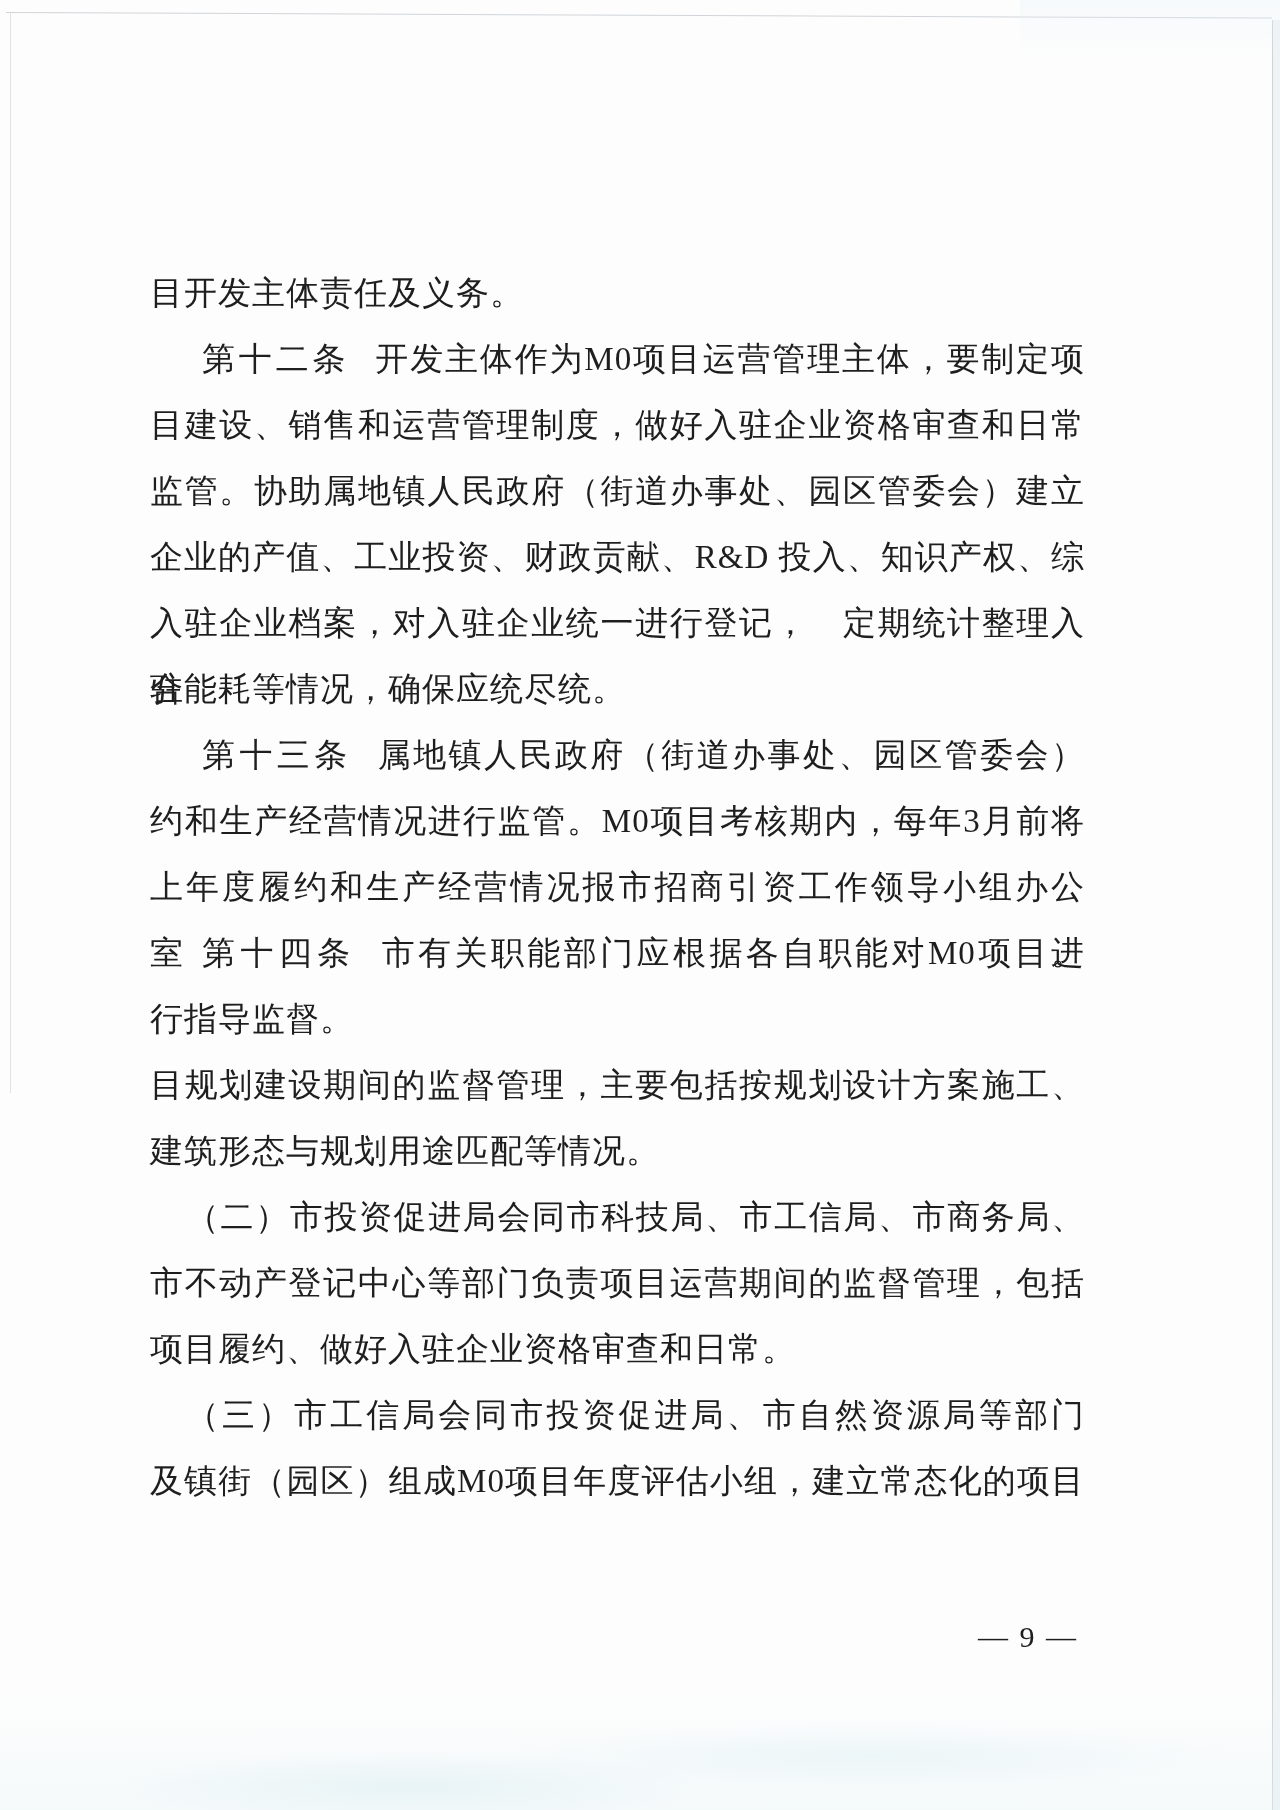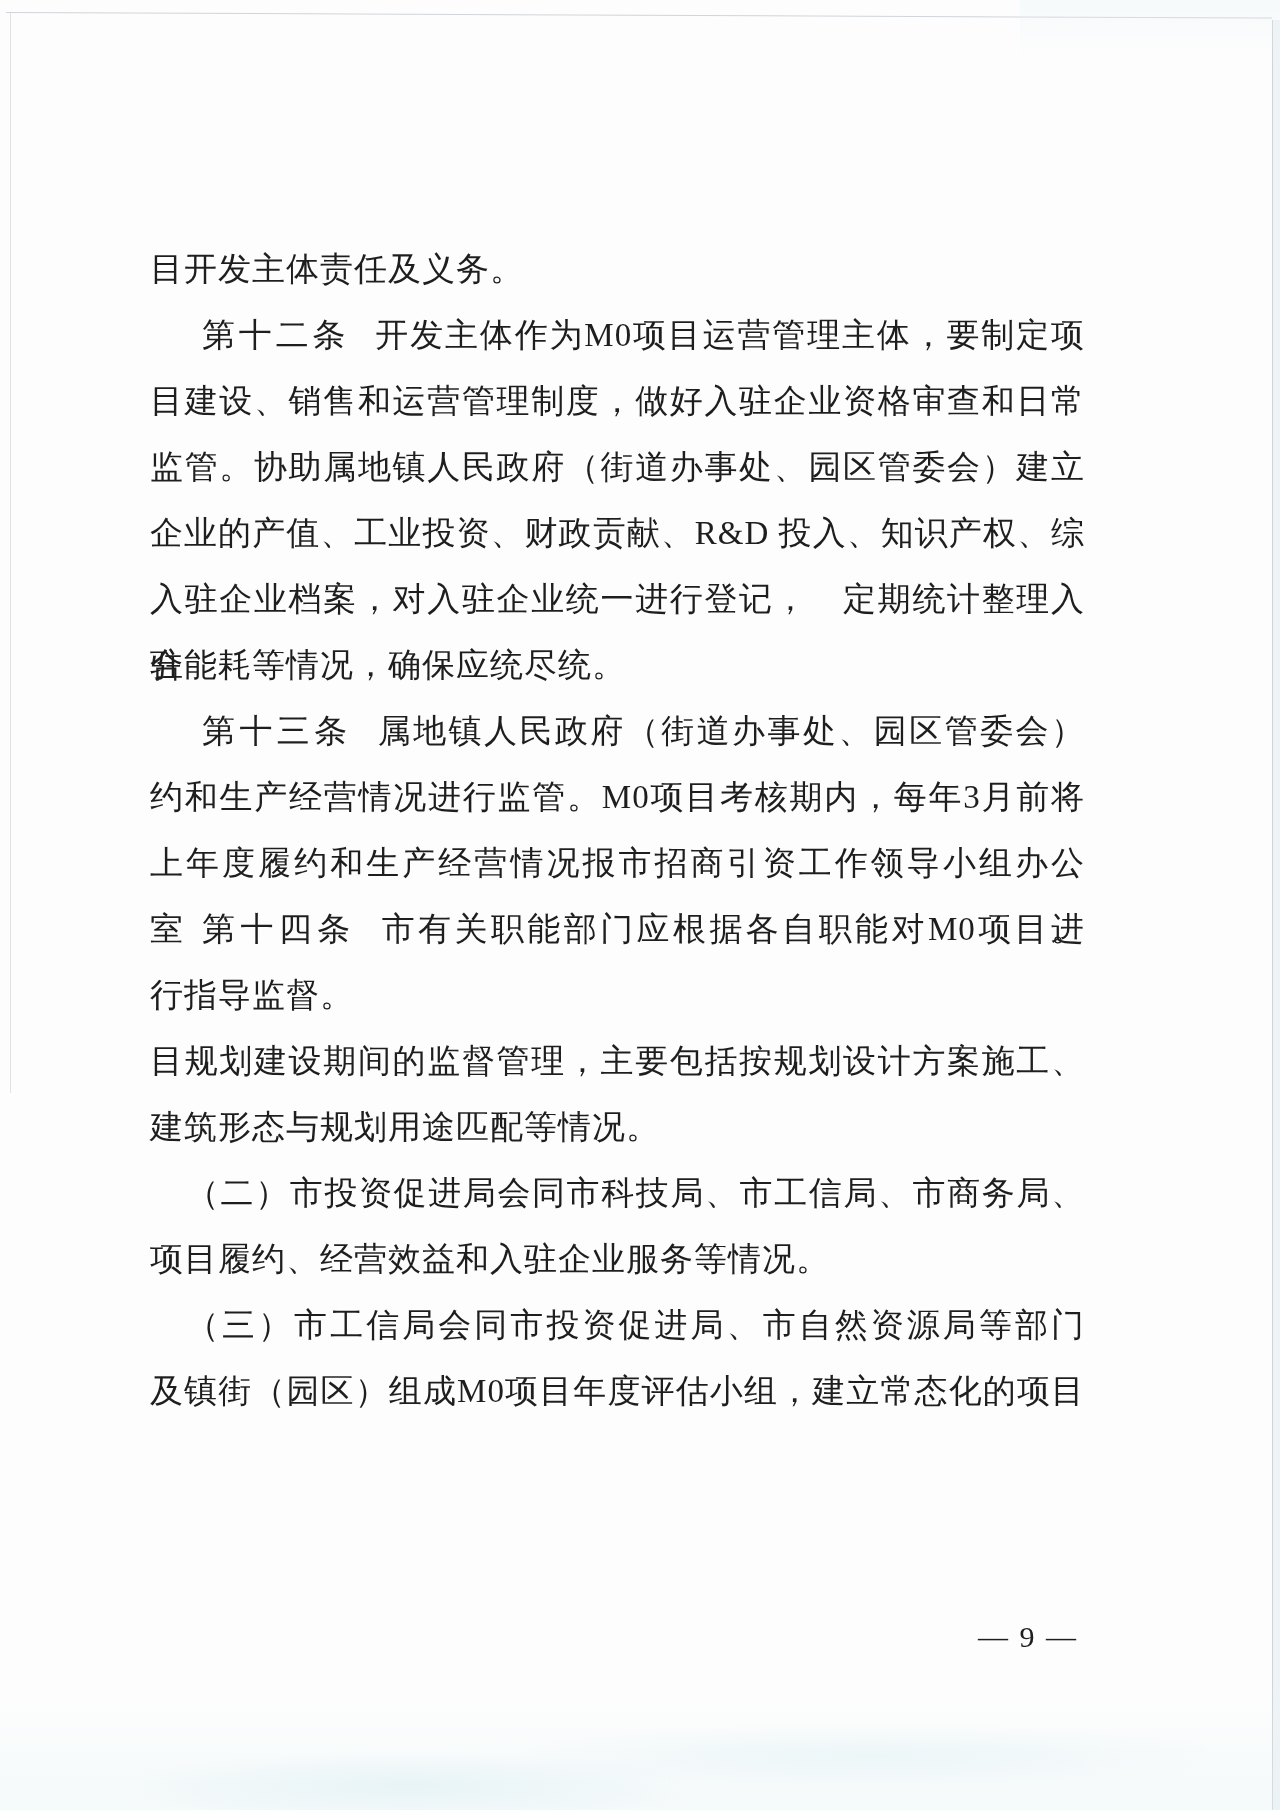--- a/index.html
+++ b/index.html
@@ -42,21 +42,21 @@
     pointer-events:none;
   }
   .top-right-tint{
     position:absolute;right:0;top:0;width:260px;height:60px;
     background:linear-gradient(to top, rgba(230,242,246,0), rgba(230,242,246,.3));
     pointer-events:none;
   }
 
   .text-block{
     position:absolute;
-    left:150px;top:236px;
+    left:150px;top:260px;
     width:935px;
     color:#1e1e1e;
     font-size:33px;
   }
   .line{
     height:66px;
     line-height:66px;
     white-space:nowrap;
     letter-spacing:1px;
   }
@@ -105,21 +105,22 @@
       <div class="line fill"><span>入驻企业档案，对入驻企业统一进行登记，　定期统计整理入驻</span></div>
       <div class="line"><span>合能耗等情况，确保应统尽统。</span></div>
       <div class="line fill indent-head"><span class="head">第十三条</span><span>属地镇人民政府（街道办事处、园区管委会）</span></div>
       <div class="line fill"><span>约和生产经营情况进行监管。M0项目考核期内，每年3月前将</span></div>
       <div class="line fill"><span>上年度履约和生产经营情况报市招商引资工作领导小组办公室。</span></div>
       <div class="line fill indent-head"><span class="head">第十四条</span><span>市有关职能部门应根据各自职能对M0项目进</span></div>
       <div class="line"><span>行指导监督。</span></div>
       <div class="line fill"><span>目规划建设期间的监督管理，主要包括按规划设计方案施工、</span></div>
       <div class="line"><span>建筑形态与规划用途匹配等情况。</span></div>
       <div class="line fill indent-paren"><span>（二）市投资促进局会同市科技局、市工信局、市商务局、</span></div>
-      <div class="line"><span>项目履约、经营效益和入驻企业服务等情况。</span></div>
+      <div class="line fill"><span>市不动产登记中心等部门负责项目运营期间的监督管理，包括</span></div>
+      <div class="line"><span>项目履约、做好入驻企业资格审查和日常。</span></div>
       <div class="line fill indent-paren"><span>（三）市工信局会同市投资促进局、市自然资源局等部门</span></div>
       <div class="line fill"><span>及镇街（园区）组成M0项目年度评估小组，建立常态化的项目</span></div>
     </div>
 
   <div class="page-number">— 9 —</div>
 
   <div class="bottom-tint"></div>
 </div>
 
 </body></html>

